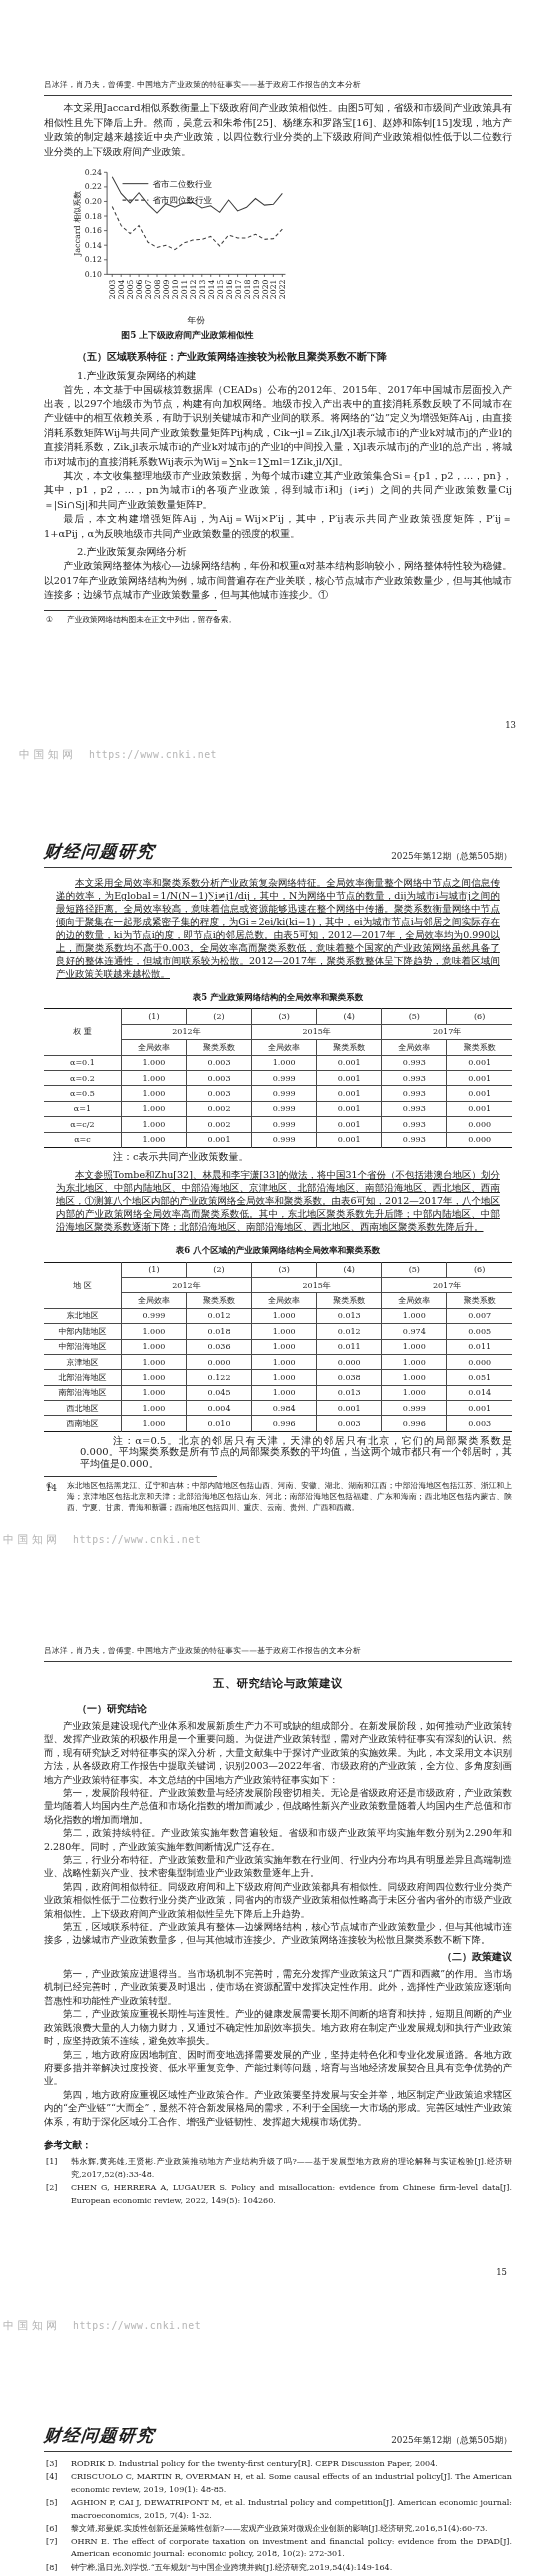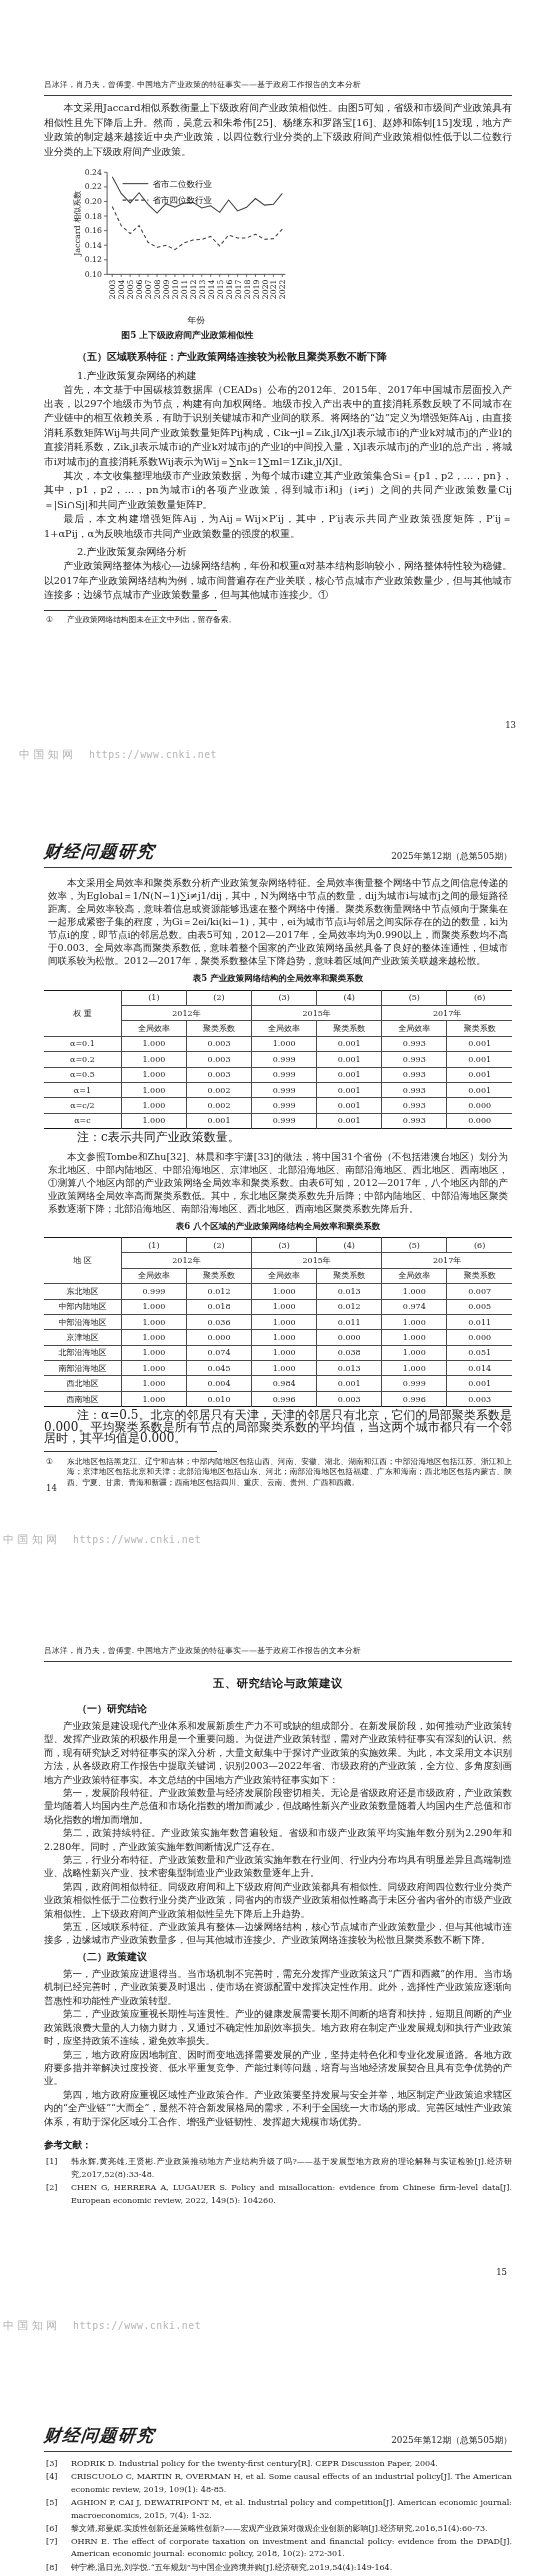--- a/index.html
+++ b/index.html
@@ -4,36 +4,36 @@
 <style>
   html,body{margin:0;padding:0;background:#ffffff;}
   #canvas{position:relative;width:556px;height:3917px;background:#ffffff;overflow:hidden;
           font-family:"DejaVu Serif","Liberation Serif",serif;color:#1c1c1c;}
   .page{position:absolute;left:0;width:556px;padding:12px 44px;box-sizing:border-box;}
   .runhead{font-size:7.7px;letter-spacing:0.3px;color:#222;padding-bottom:5.2px;border-bottom:0.8px solid #3a3a3a;}
   .jheader{display:flex;justify-content:space-between;align-items:flex-end;border-bottom:0.8px solid #3a3a3a;padding-bottom:4.1px;}
   .jlogo{font-size:17px;font-weight:900;font-style:italic;letter-spacing:1.5px;transform:skewX(-6deg);}
   .jissue{font-size:8.8px;}
   .para{font-size:9.8px;line-height:14.4px;text-align:justify;text-indent:2em;margin:0 0 0 0;}
-  .para2{font-size:9.5px;line-height:13px;text-align:justify;text-indent:2em;margin:4px;}
+  .para2{font-size:9.5px;line-height:13px;text-align:justify;text-indent:2em;margin:12px;text-decoration:underline;}
   .para3{font-size:9.5px;line-height:13.4px;text-align:justify;text-indent:2em;margin:0;}
   .bold-head{font-weight:bold;font-size:10px;padding-left:33px;margin-top:8.2px;}
   .sub-head{font-size:10px;padding-left:33px;margin-top:4.1px;}
   .center-title{font-weight:bold;font-size:11.3px;text-align:center;margin-top:13.4px;letter-spacing:0.5px;}
   .fig{margin-left:27px;margin-top:6.2px;width:233px;}
   .fig-caption{font-weight:bold;font-size:8.8px;text-align:center;margin-top:2.1px;}
   .tbl-caption{font-weight:bold;font-size:8.5px;text-align:center;margin-top:6.2px;}
   table{border-collapse:collapse;width:100%;table-layout:fixed;margin-top:4.1px;
         border-top:1.3px solid #161616;border-bottom:1.3px solid #161616;}
   td{border:0.5px solid #4a4a4a;border-left:none;text-align:center;height:13.4px;font-size:8px;padding:0.5px 1px;}
   tr td:last-child{border-right:none;}
   tr:first-child td{border-top:none;}
   tr:last-child td{border-bottom:none;}
   td.lbl{width:16%;}
-  .tbl-note{font-size:12px;line-height:11.3px;text-align:justify;text-indent:33px;margin-top:3.1px;}
+  .tbl-note{font-size:10px;line-height:11.3px;text-align:justify;text-indent:33px;margin-top:3.1px;margin-left:36px;}
   .footnote-rule{width:173px;border-top:0.6px solid #333;margin-top:7.2px;}
   .footnote{position:relative;font-size:7.7px;line-height:10.8px;text-align:justify;padding-left:23px;margin-top:4.1px;}
   .footnote .fmark{position:absolute;left:2.1px;top:0;}
   .refs-title{font-weight:bold;font-size:9.5px;margin-top:11.3px;}
   .refs{margin-top:4.1px;}
   .ref{position:relative;padding-left:27px;text-align:justify;font-size:8px;line-height:12.6px;margin-top:0.5px;}
   .ref .no{position:absolute;left:2.1px;top:0;}
   .pagenum{position:absolute;font-size:8.5px;color:#222;}
   .wm{position:absolute;color:#b5b5b5;white-space:nowrap;}
   .wm-cn{font-size:10.8px;letter-spacing:3.6px;}
@@ -285,21 +285,21 @@
               <td>1.000</td>
               <td>0.000</td>
               <td>1.000</td>
               <td>0.000</td>
               <td>1.000</td>
               <td>0.000</td>
             </tr>
             <tr>
               <td class="lbl">北部沿海地区</td>
               <td>1.000</td>
-              <td>0.074</td>
+              <td>0.122</td>
               <td>1.000</td>
               <td>0.038</td>
               <td>1.000</td>
               <td>0.051</td>
             </tr>
             <tr>
               <td class="lbl">南部沿海地区</td>
               <td>1.000</td>
               <td>0.045</td>
               <td>1.000</td>
@@ -345,21 +345,21 @@
     <div class="center-title">五、研究结论与政策建议</div>
     <div class="bold-head" style="margin-top:11.3px;">（一）研究结论</div>
     <div id="concl-paras" style="margin-top:3.1px;">
         <div class="para3">产业政策是建设现代产业体系和发展新质生产力不可或缺的组成部分。在新发展阶段，如何推动产业政策转型、发挥产业政策的积极作用是一个重要问题。为促进产业政策转型，需对产业政策特征事实有深刻的认识。然而，现有研究缺乏对特征事实的深入分析，大量文献集中于探讨产业政策的实施效果。为此，本文采用文本识别方法，从各级政府工作报告中提取关键词，识别2003—2022年省、市级政府的产业政策，全方位、多角度刻画地方产业政策特征事实。本文总结的中国地方产业政策特征事实如下：</div>
         <div class="para3">第一，发展阶段特征。产业政策数量与经济发展阶段密切相关。无论是省级政府还是市级政府，产业政策数量均随着人均国内生产总值和市场化指数的增加而减少，但战略性新兴产业政策数量随着人均国内生产总值和市场化指数的增加而增加。</div>
         <div class="para3">第二，政策持续特征。产业政策实施年数普遍较短。省级和市级产业政策平均实施年数分别为2.290年和2.280年。同时，产业政策实施年数间断情况广泛存在。</div>
         <div class="para3">第三，行业分布特征。产业政策数量和产业政策实施年数在行业间、行业内分布均具有明显差异且高端制造业、战略性新兴产业、技术密集型制造业产业政策数量逐年上升。</div>
         <div class="para3">第四，政府间相似特征。同级政府间和上下级政府间产业政策都具有相似性。同级政府间四位数行业分类产业政策相似性低于二位数行业分类产业政策，同省内的市级产业政策相似性略高于未区分省内省外的市级产业政策相似性。上下级政府间产业政策相似性呈先下降后上升趋势。</div>
         <div class="para3">第五，区域联系特征。产业政策具有整体—边缘网络结构，核心节点城市产业政策数量少，但与其他城市连接多，边缘城市产业政策数量多，但与其他城市连接少。产业政策网络连接较为松散且聚类系数不断下降。</div>
       </div>
-    <div class="bold-head" style="margin-top:3.1px;">（二）政策建议</div>
+    <div class="bold-head" style="margin-top:3.1px;text-align:right;">（二）政策建议</div>
     <div id="sugg-paras" style="margin-top:3.1px;">
         <div class="para3">第一，产业政策应进退得当。当市场机制不完善时，需充分发挥产业政策这只“广西和西藏”的作用。当市场机制已经完善时，产业政策要及时退出，使市场在资源配置中发挥决定性作用。此外，选择性产业政策应逐渐向普惠性和功能性产业政策转型。</div>
         <div class="para3">第二，产业政策应重视长期性与连贯性。产业的健康发展需要长期不间断的培育和扶持，短期且间断的产业政策既浪费大量的人力物力财力，又通过不确定性加剧效率损失。地方政府在制定产业发展规划和执行产业政策时，应坚持政策不连续，避免效率损失。</div>
         <div class="para3">第三，地方政府应因地制宜、因时而变地选择需要发展的产业，坚持走特色化和专业化发展道路。各地方政府要多措并举解决过度投资、低水平重复竞争、产能过剩等问题，培育与当地经济发展契合且具有竞争优势的产业。</div>
         <div class="para3">第四，地方政府应重视区域性产业政策合作。产业政策要坚持发展与安全并举，地区制定产业政策追求辖区内的“全产业链”“大而全”，显然不符合新发展格局的需求，不利于全国统一大市场的形成。完善区域性产业政策体系，有助于深化区域分工合作、增强产业链韧性、发挥超大规模市场优势。</div>
       </div>
     <div class="refs-title">参考文献：</div>
     <div class="refs">
         <div class="ref"><span class="no">[1]</span>韩永辉,黄亮雄,王贤彬.产业政策推动地方产业结构升级了吗?——基于发展型地方政府的理论解释与实证检验[J].经济研究,2017,52(8):33-48.</div>
         <div class="ref"><span class="no">[2]</span>CHEN G, HERRERA A, LUGAUER S. Policy and misallocation: evidence from Chinese firm-level data[J]. European economic review, 2022, 149(5): 104260.</div>

